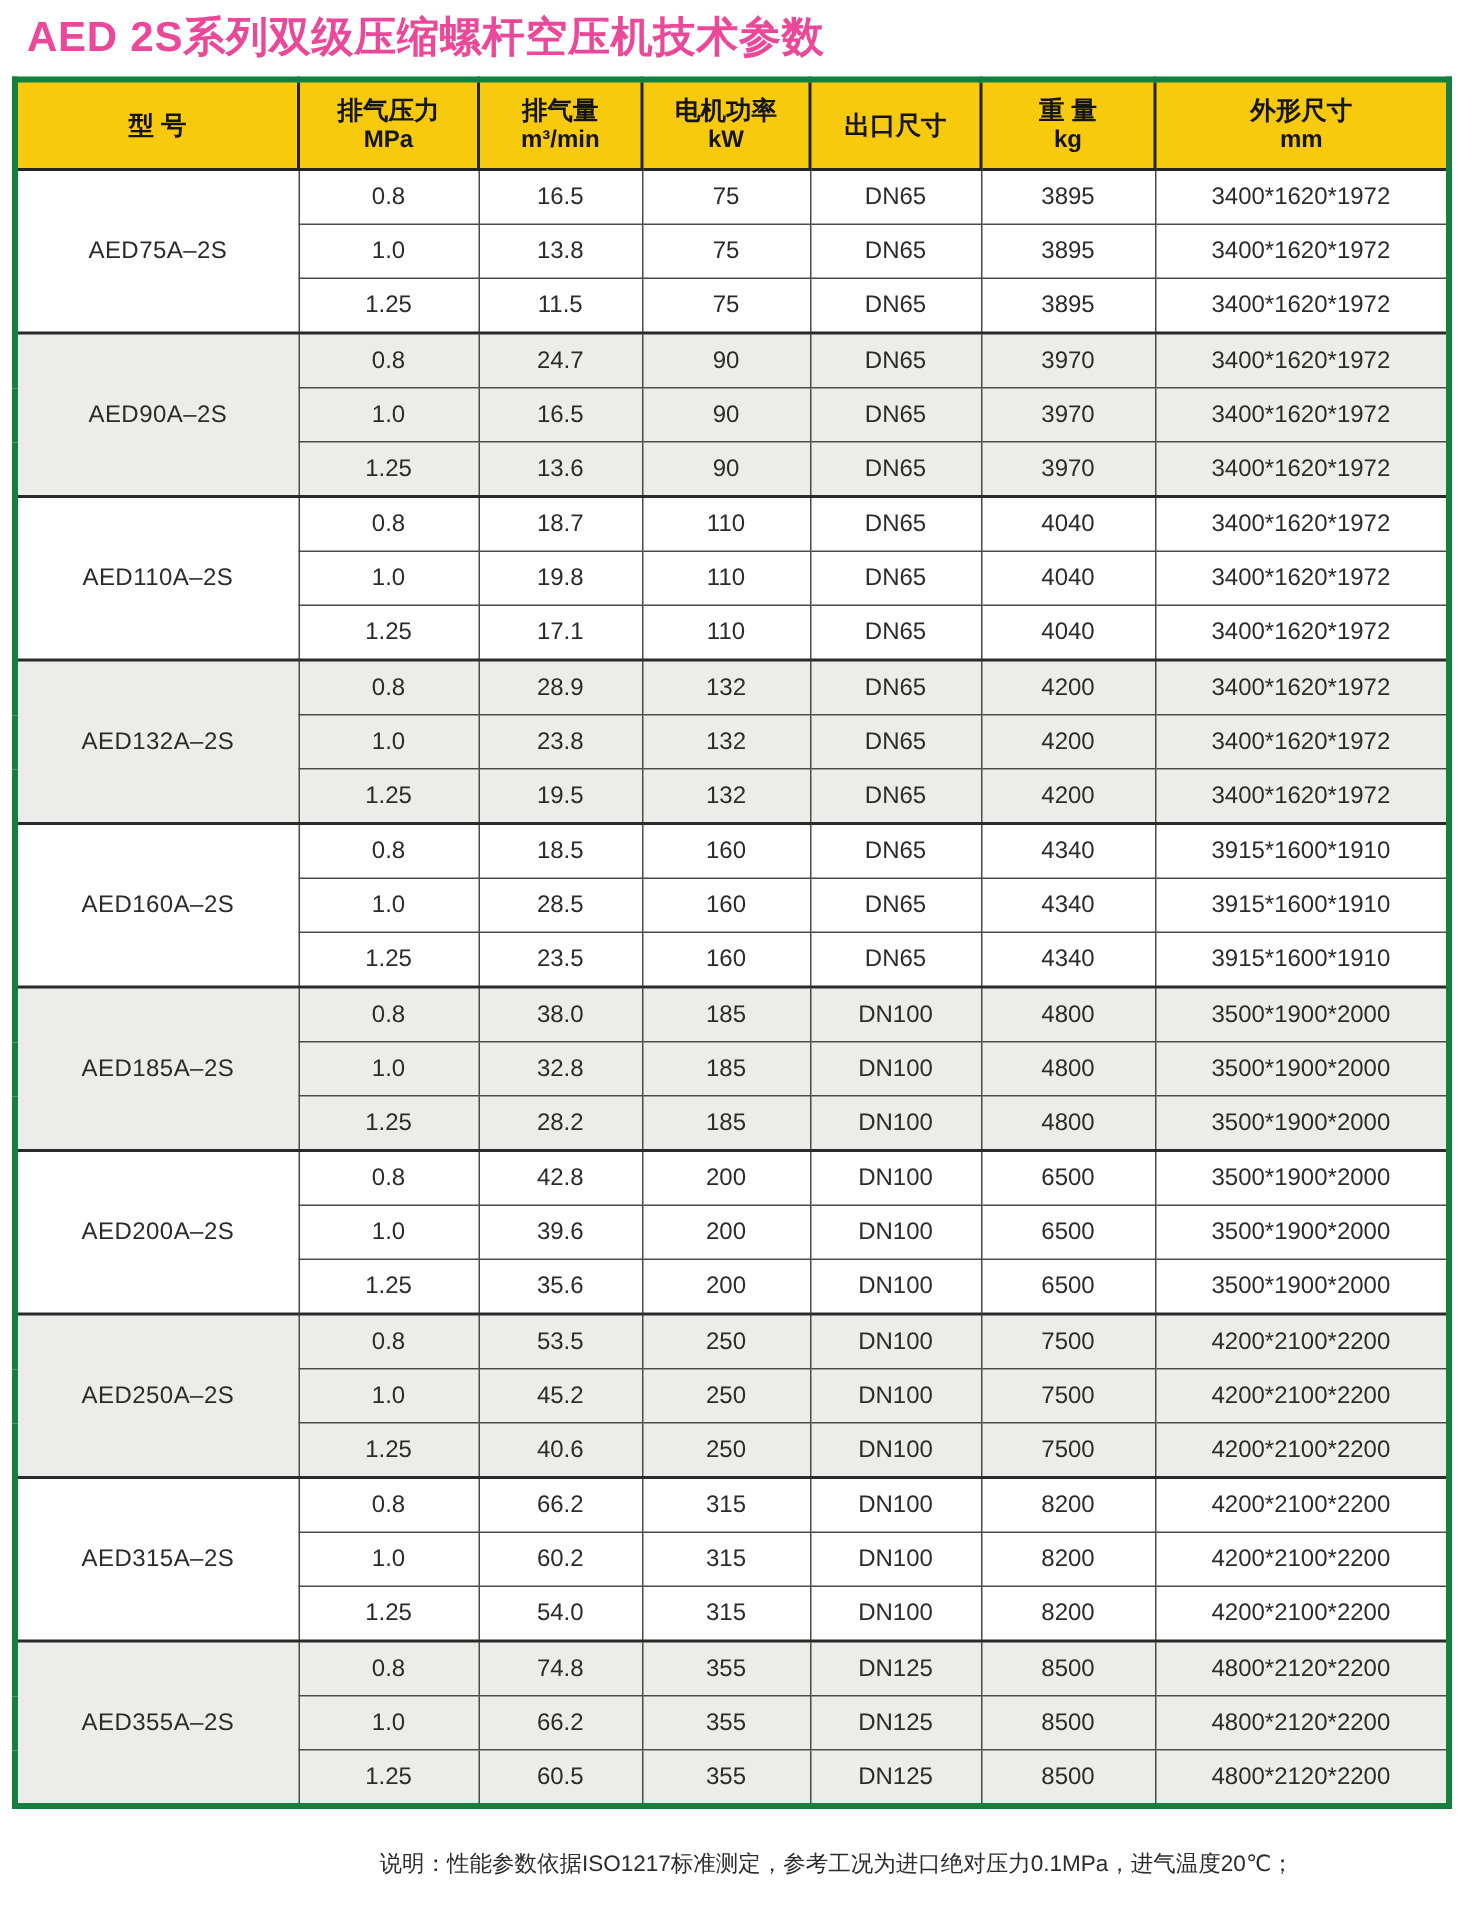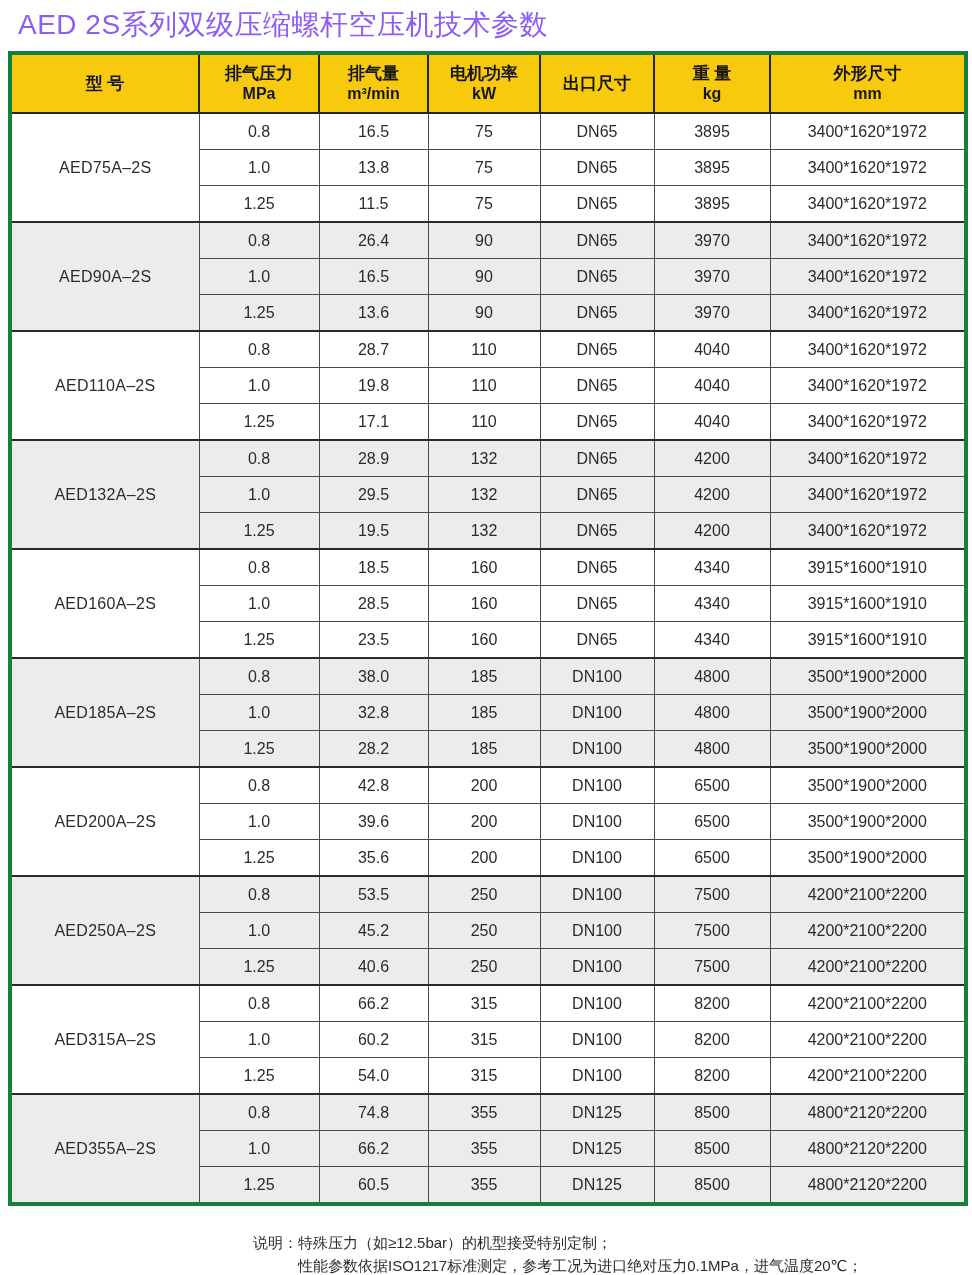--- a/index.html
+++ b/index.html
@@ -8,22 +8,22 @@
     background: #ffffff;
     width: 972px;
     height: 1275px;
     overflow: hidden;
     font-family: "Liberation Sans", "DejaVu Sans", sans-serif;
   }
   .page { width: 972px; height: 1275px; }
   .title {
     margin: 6px 0 7px 18px;
     font-size: 28px;
-    font-weight: normal;
-    color: #8b5cf6;
+    font-weight: bold;
+    color: #ec4899;
     letter-spacing: 0.5px;
   }
   table.spec-table {
     border-collapse: collapse;
     table-layout: fixed;
     margin-left: 8px;
     width: 956px;
     border: 4px solid #15803d;
   }
   table.spec-table th {
@@ -133,21 +133,21 @@
           <td>75</td>
           <td>DN65</td>
           <td>3895</td>
           <td>3400*1620*1972</td>
         </tr>
       </tbody>
       <tbody class="alt">
         <tr>
           <td rowspan="3" class="model">AED90A–2S</td>
           <td>0.8</td>
-          <td>26.4</td>
+          <td>24.7</td>
           <td>90</td>
           <td>DN65</td>
           <td>3970</td>
           <td>3400*1620*1972</td>
         </tr>
         <tr>
           <td>1.0</td>
           <td>16.5</td>
           <td>90</td>
           <td>DN65</td>
@@ -160,21 +160,21 @@
           <td>90</td>
           <td>DN65</td>
           <td>3970</td>
           <td>3400*1620*1972</td>
         </tr>
       </tbody>
       <tbody>
         <tr>
           <td rowspan="3" class="model">AED110A–2S</td>
           <td>0.8</td>
-          <td>28.7</td>
+          <td>18.7</td>
           <td>110</td>
           <td>DN65</td>
           <td>4040</td>
           <td>3400*1620*1972</td>
         </tr>
         <tr>
           <td>1.0</td>
           <td>19.8</td>
           <td>110</td>
           <td>DN65</td>
@@ -195,21 +195,21 @@
           <td rowspan="3" class="model">AED132A–2S</td>
           <td>0.8</td>
           <td>28.9</td>
           <td>132</td>
           <td>DN65</td>
           <td>4200</td>
           <td>3400*1620*1972</td>
         </tr>
         <tr>
           <td>1.0</td>
-          <td>29.5</td>
+          <td>23.8</td>
           <td>132</td>
           <td>DN65</td>
           <td>4200</td>
           <td>3400*1620*1972</td>
         </tr>
         <tr>
           <td>1.25</td>
           <td>19.5</td>
           <td>132</td>
           <td>DN65</td>
@@ -377,17 +377,16 @@
           <td>DN125</td>
           <td>8500</td>
           <td>4800*2120*2200</td>
         </tr>
       </tbody>
     </table>
 
   <div class="notes">
     <span class="notes-label">说明：</span>
     <div class="notes-lines">
-        <div>特殊压力（如≥12.5bar）的机型接受特别定制；</div>
         <div>性能参数依据ISO1217标准测定，参考工况为进口绝对压力0.1MPa，进气温度20℃；</div>
       </div>
   </div>
 </div>
 
 </body></html>

